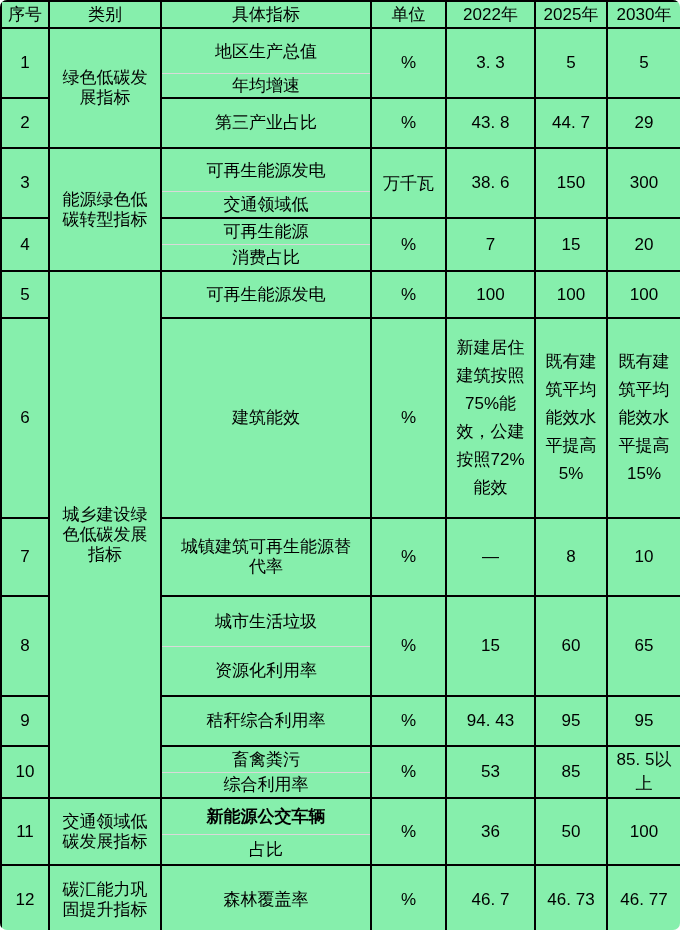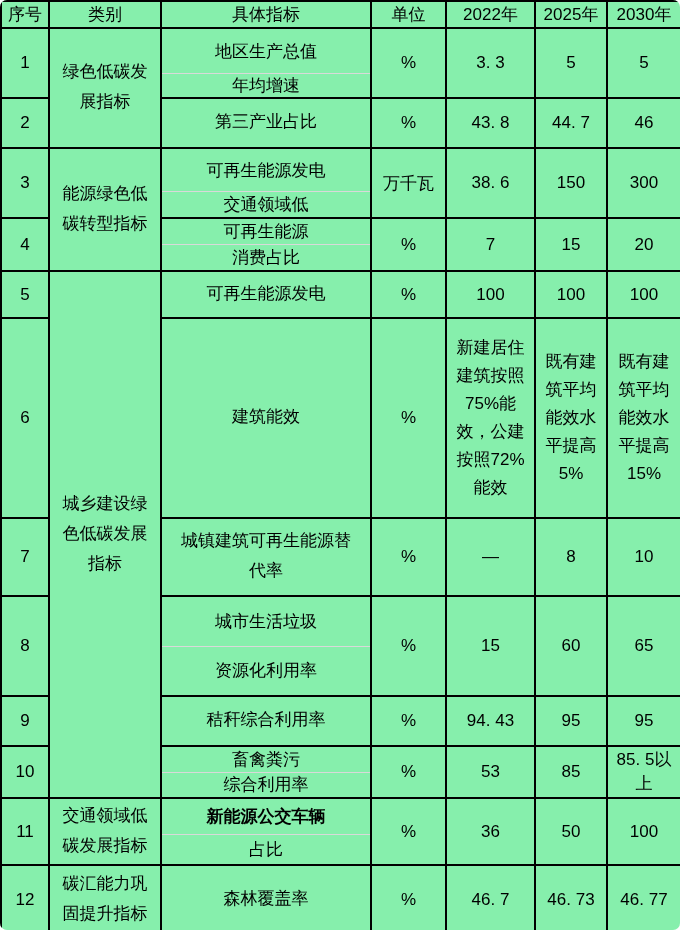--- a/index.html
+++ b/index.html
@@ -46,21 +46,21 @@
   tr.h-r5  { height: 47px; }
   tr.h-r6  { height: 200px; }
   tr.h-r7  { height: 78px; }
   tr.h-r8  { height: 100px; }
   tr.h-r9  { height: 50px; }
   tr.h-r10 { height: 48px; }
   tr.h-r11 { height: 67px; }
   tr.h-r12 { height: 70px; }
 
   .pre { white-space: pre-line; }
-  .lh-md { line-height: 30px; font-family: Liberation Mono, monospace; }
+  .lh-md { line-height: 20px; }
   .lh-sm { line-height: 24px; }
   .vtall { line-height: 28px; }
 
   
   td.split-cell {
     position: relative;
     padding: 0;
     text-align: right;
   }
   .subwrap {
@@ -122,21 +122,21 @@
         <td>5</td>
         <td>5</td>
       </tr>
 
       <tr class="h-r2">
         <td>2</td>
         <td class="pre lh-md">第三产业占比</td>
         <td>%</td>
         <td>43. 8</td>
         <td>44. 7</td>
-        <td>46</td>
+        <td>29</td>
       </tr>
 
       <tr class="h-r3">
         <td>3</td>
         <td rowspan="2" class="pre lh-md">能源绿色低
 碳转型指标</td>
         <td class="split-cell">
           <div class="subwrap">
             <div class="sub top f17">可再生能源发电</div>
             <div class="sub">交通领域低</div>

